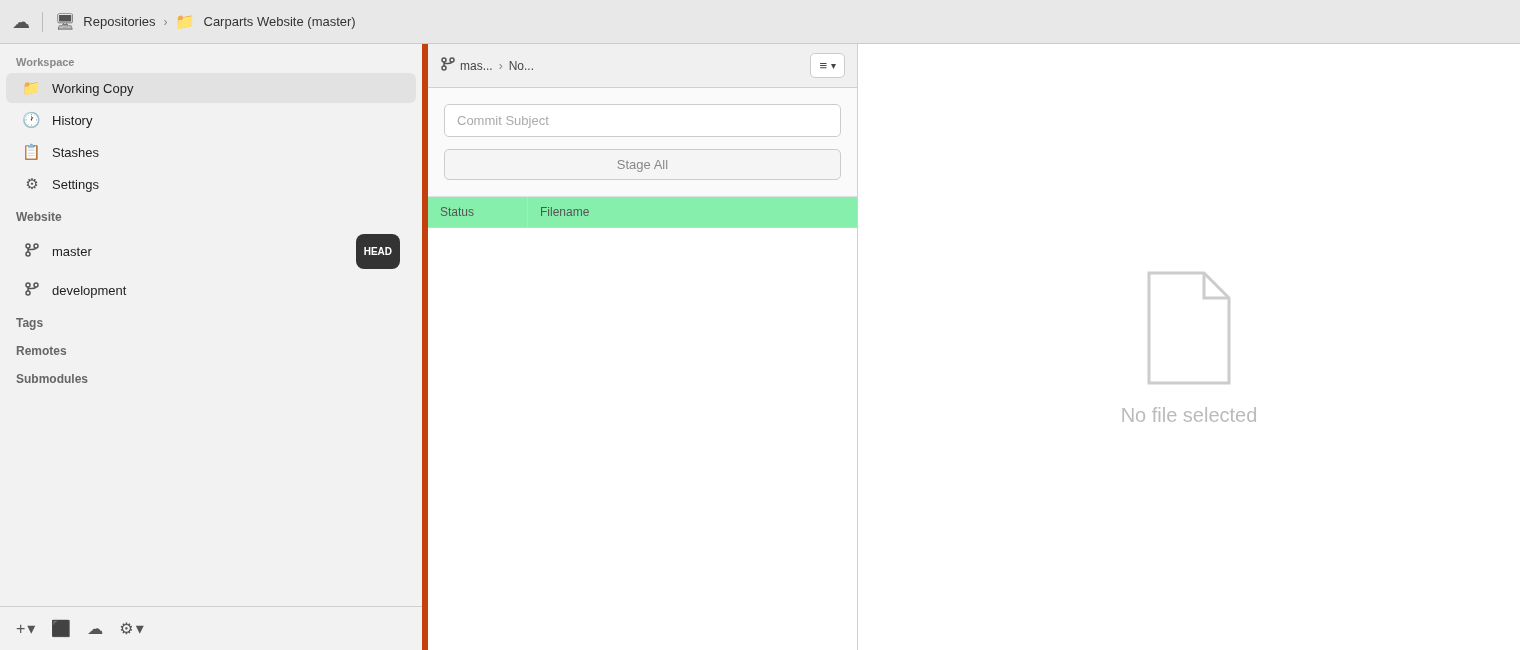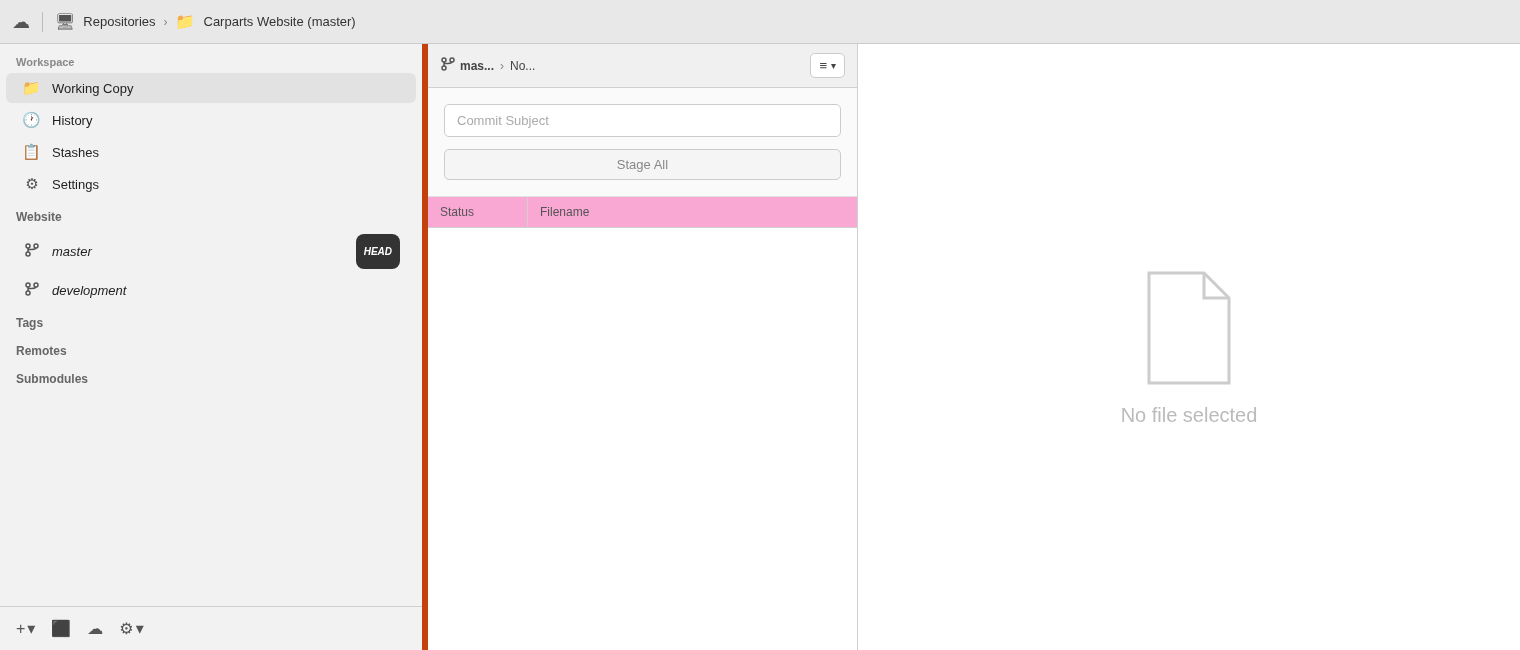--- a/index.html
+++ b/index.html
@@ -124,21 +124,20 @@
     }
 
     .sidebar-branch-item {
       display: flex;
       align-items: center;
       padding: 5px 16px;
       cursor: pointer;
       margin: 1px 6px;
       border-radius: 6px;
       gap: 10px;
-      font-style: italic;
     }
     .sidebar-branch-icon {
       font-size: 14px;
       color: #555;
       width: 20px;
       text-align: center;
     }
     .sidebar-branch-label {
       font-size: 13px;
       color: #222;
@@ -191,21 +190,20 @@
       padding: 0 12px;
       gap: 6px;
     }
 
     .branch-indicator {
       display: flex;
       align-items: center;
       gap: 4px;
       font-size: 12px;
       color: #444;
-      font-weight: bold;
     }
     .branch-icon {
       font-size: 14px;
       color: #666;
     }
 
     .toolbar-chevron {
       font-size: 12px;
       color: #888;
     }
@@ -267,21 +265,21 @@
       border-radius: 5px;
       background: #f5f5f5;
       font-size: 13px;
       color: #888;
       cursor: pointer;
     }
 
     .files-table-header {
       display: flex;
       border-bottom: 1px solid #d0d0d0;
-      background: #f9a8d4;
+      background: #86efac;
     }
     .files-table-header-cell {
       font-size: 12px;
       color: #555;
       padding: 8px 12px;
       font-weight: 500;
     }
     .files-table-header-cell.status-col {
       width: 100px;
       border-right: 1px solid #d0d0d0;

